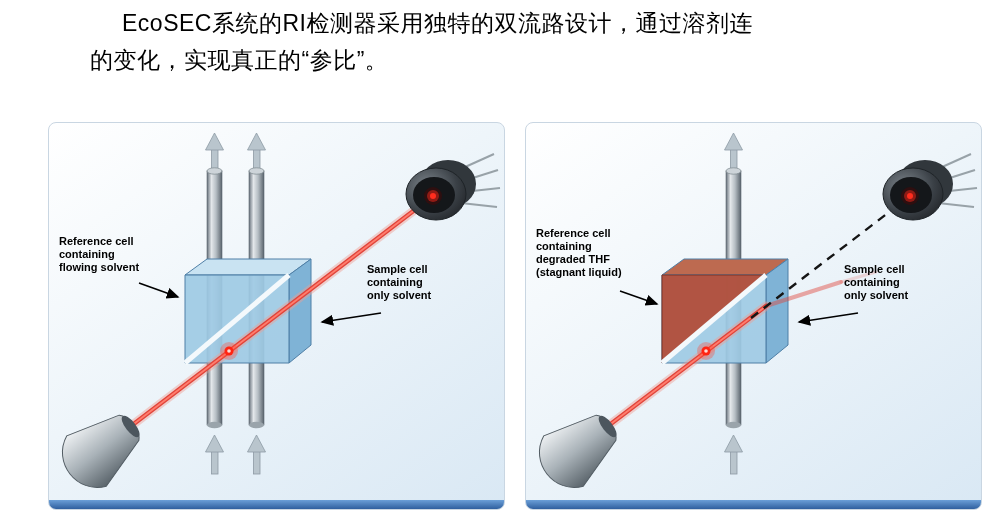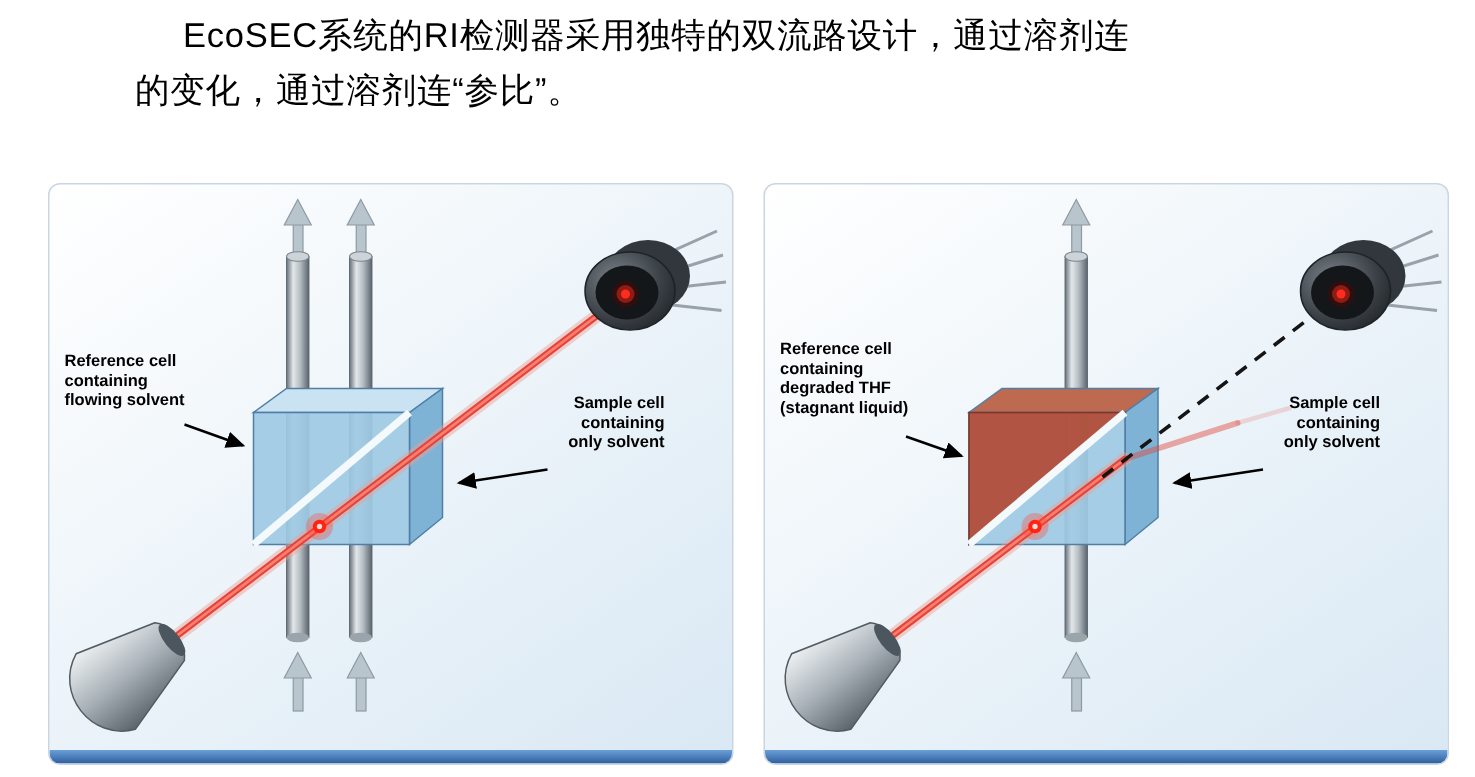--- a/index.html
+++ b/index.html
@@ -5,47 +5,47 @@
   html,body { margin:0; padding:0; background:#ffffff; }
   #screen {
     position:relative; width:983px; height:518px; overflow:hidden;
     background:#ffffff; font-family:"Liberation Sans","DejaVu Sans",sans-serif;
   }
   .intro {
     position:absolute; left:62px; top:5px; width:880px;
     font-size:23px; line-height:37px; color:#000000; letter-spacing:0.5px;margin-left:28px;
   }
   .intro .indent { padding-left:32px; }
-  .panels { position:absolute; left:32px; top:122px; display:flex; gap:20px; }
+  .panels { position:absolute; left:48px; top:122px; display:flex; gap:20px; }
   .panel {
     position:relative; width:455px; height:386px; border-radius:8px;
     border:1px solid #c9d6e2; overflow:hidden;
     background:linear-gradient(145deg,#ffffff 0%,#eef5fa 45%,#d9e8f4 100%);
   }
   .panel svg { position:absolute; left:0; top:0; }
   .footer-bar {
     position:absolute; left:0; right:0; bottom:0; height:9px;
     background:linear-gradient(#6b9fd8,#2f5f9e);
   }
   .cell-label {
     position:absolute; font-weight:bold; font-size:11px; line-height:13px;
     color:#000; white-space:pre-line;
   }
   .ref-label-normal   { left:10px;  top:112px; width:112px; }
   .ref-label-degraded { left:10px;  top:104px; width:112px; }
-  .sample-label       { left:318px; top:140px; width:92px; text-align:right; }
+  .sample-label       { left:318px; top:140px; width:92px; text-align:left; }
 </style>
 </head>
 <body>
 
 <div id="screen">
 
   <div class="intro">
     <div class="indent">EcoSEC系统的RI检测器采用独特的双流路设计，通过溶剂连</div>
-    <div>的变化，通过溶剂连“参比”。</div>
+    <div>的变化，实现真正的“参比”。</div>
   </div>
 
   <div class="panels">
 
     <div class="panel">
       <svg viewBox="0 0 455 386" width="455" height="386">
         <defs>
           <linearGradient id="tubeL" x1="0" y1="0" x2="1" y2="0">
             <stop offset="0" stop-color="#66707a"></stop>
               <stop offset="0.3" stop-color="#e3e7ea"></stop>

